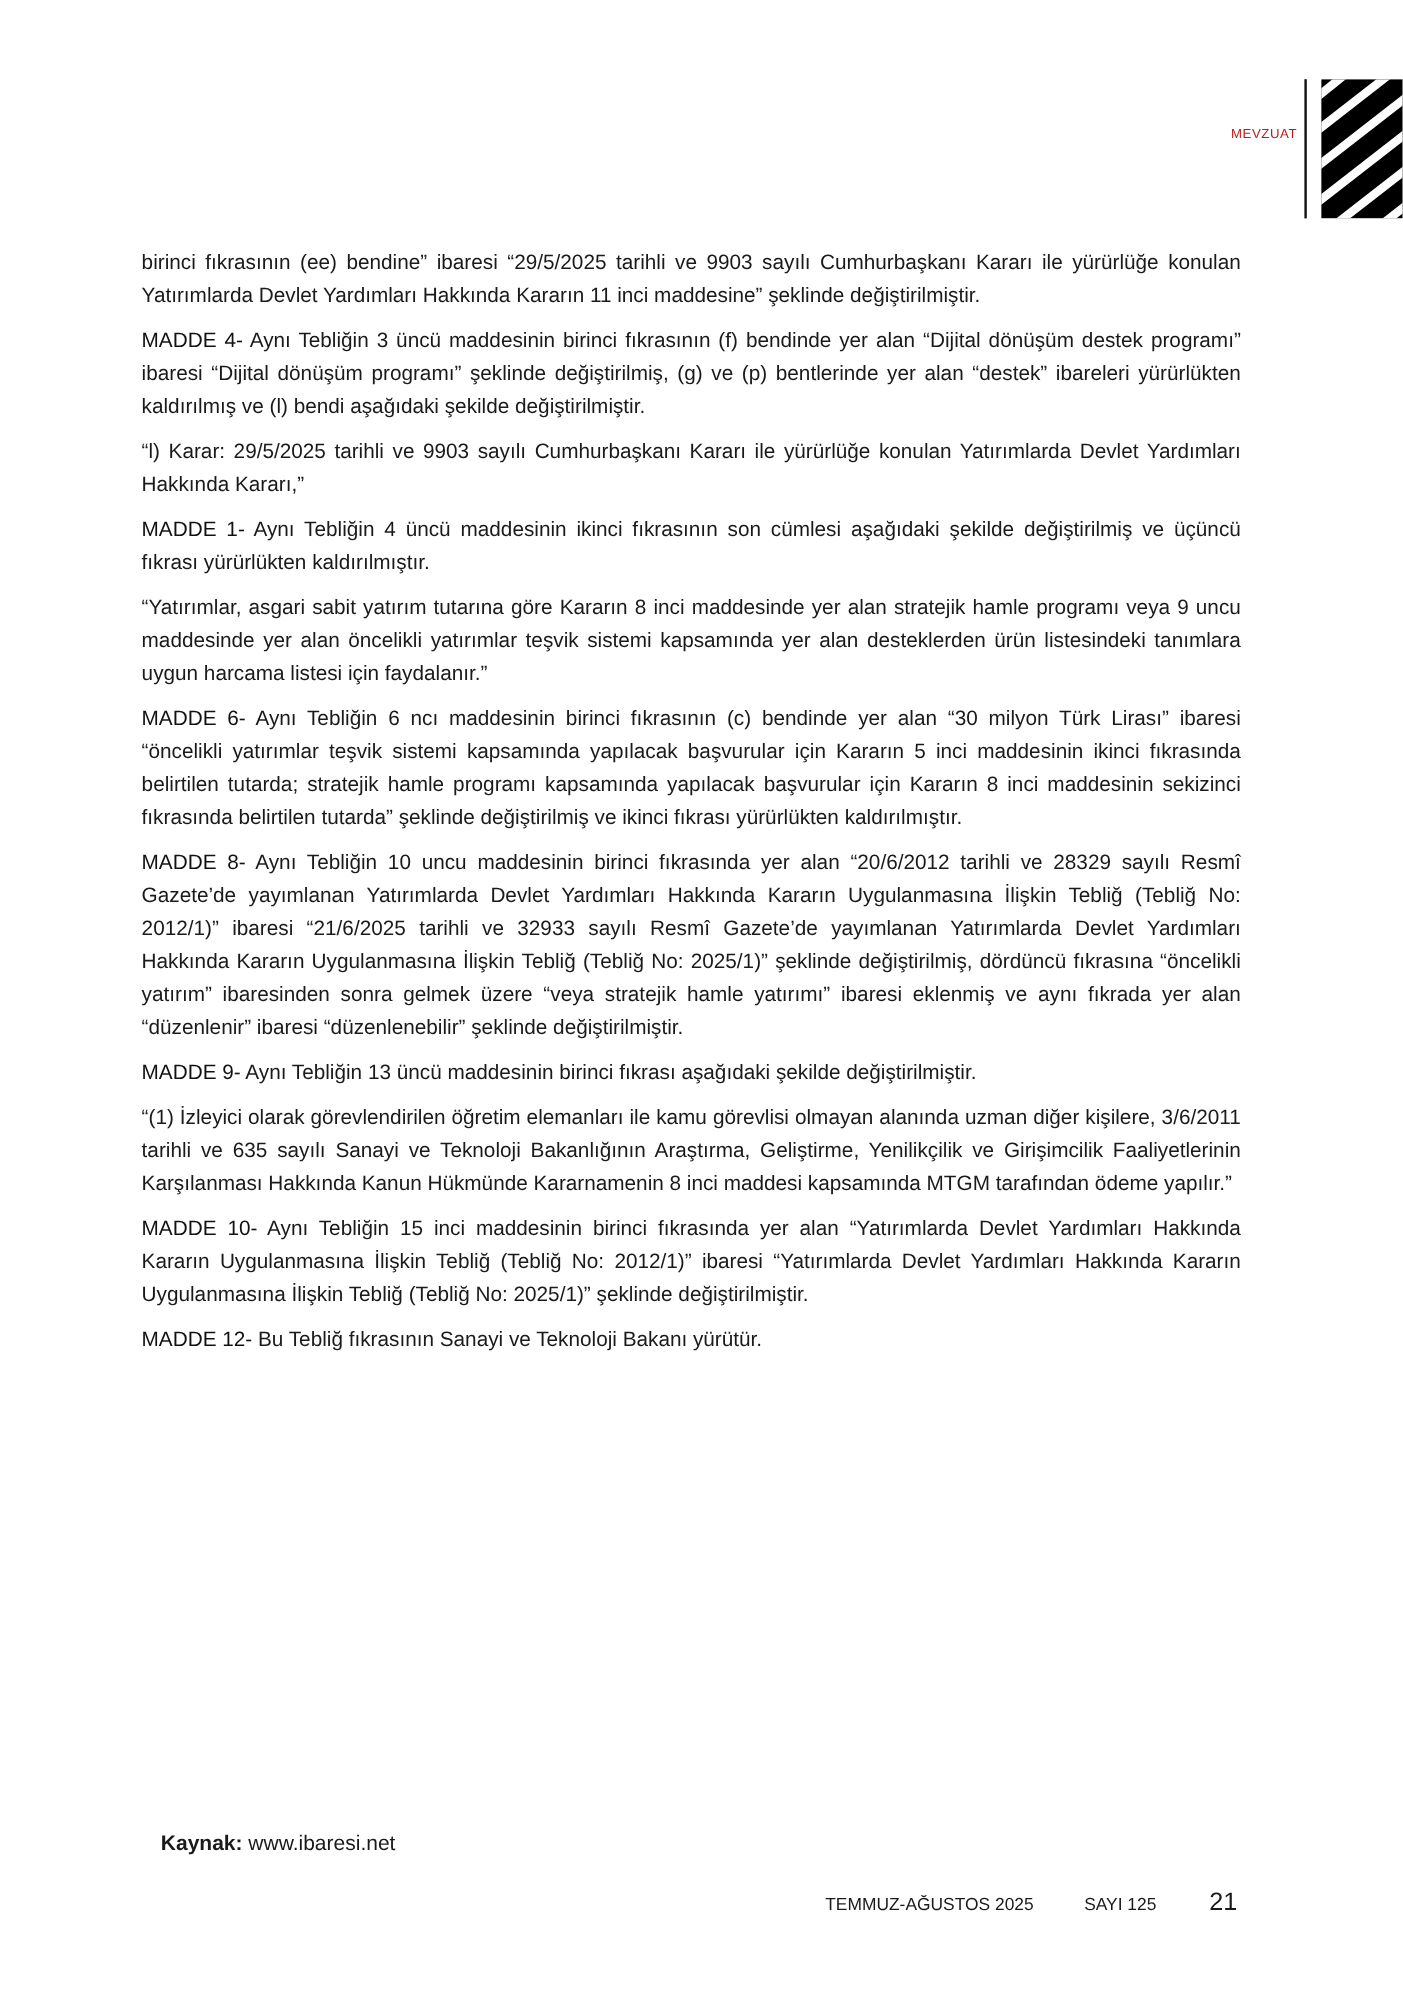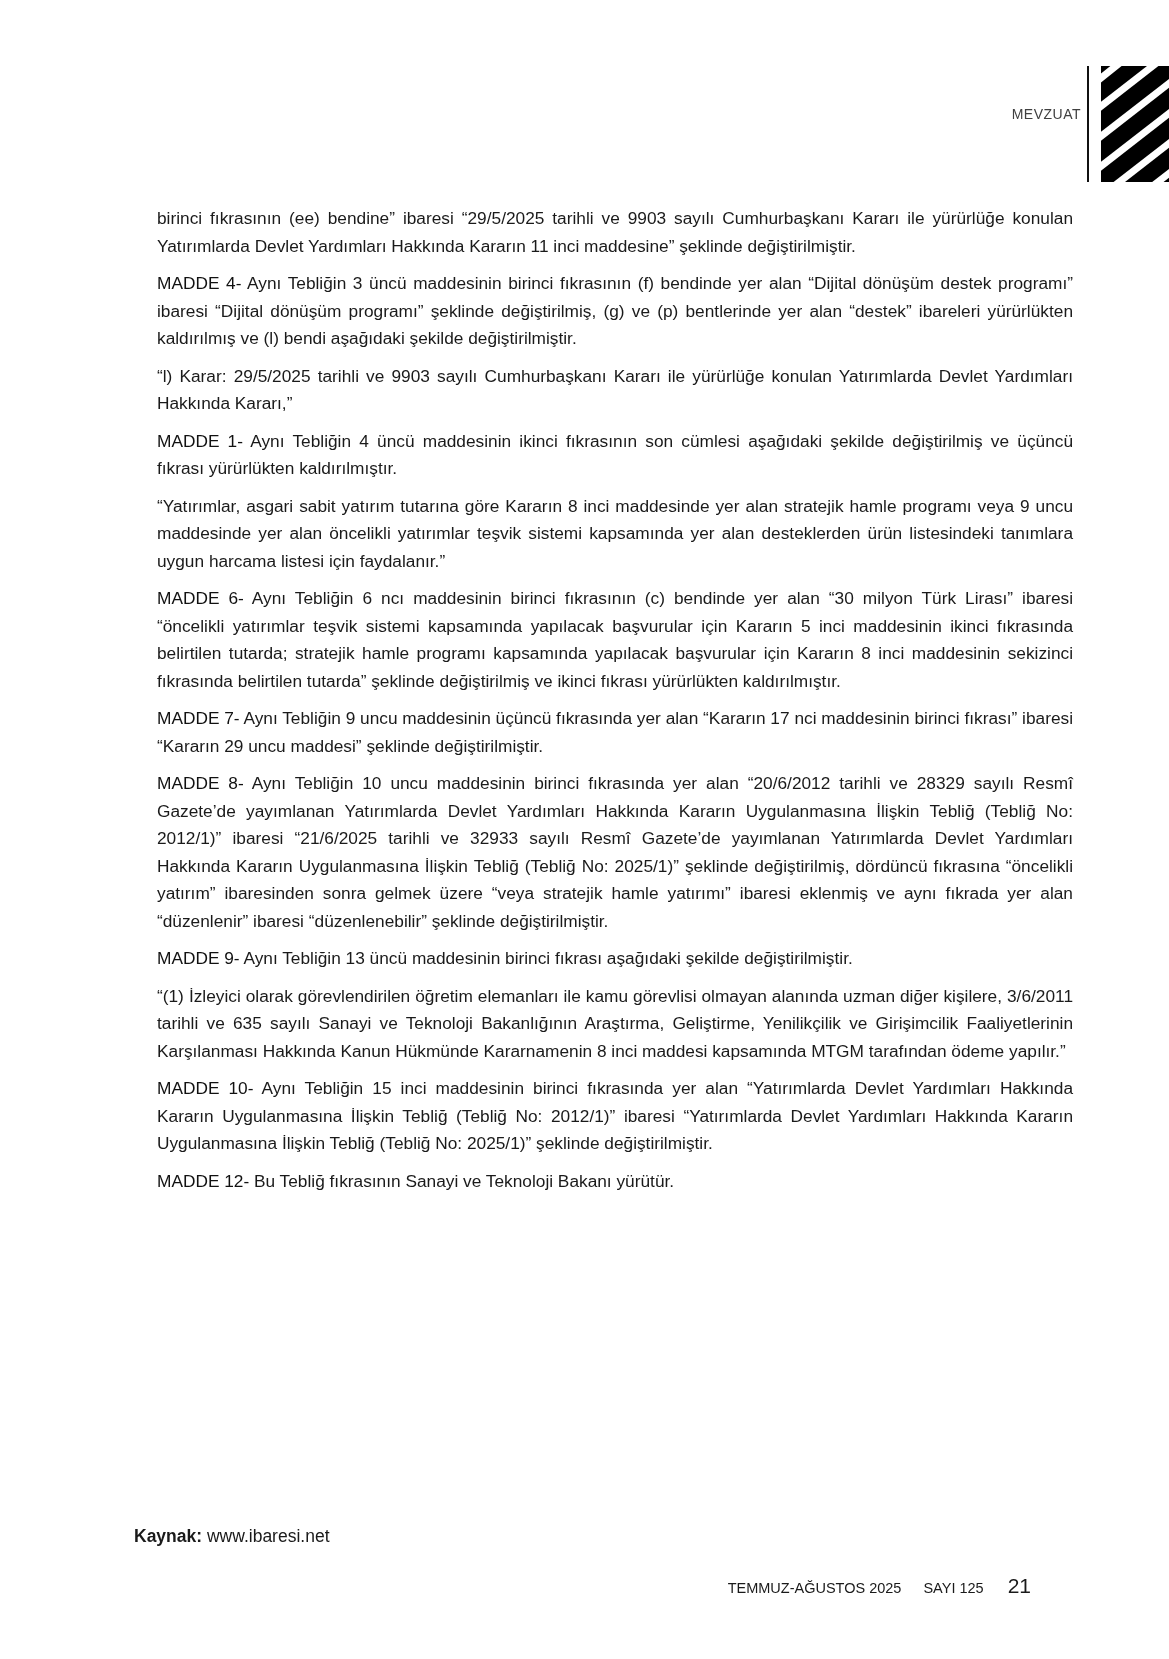--- a/index.html
+++ b/index.html
@@ -2,41 +2,41 @@
 <html><head>
 <meta charset="utf-8">
 <style>
   html, body { margin: 0; padding: 0; background: #ffffff; }
   body {
     width: 1169px; height: 1659px; position: relative; overflow: hidden;
     font-family: "Liberation Sans", sans-serif; color: #1a1a1a;
   }
   .header-label {
     position: absolute; right: 88px; top: 106px;
-    font-size: 14px; letter-spacing: 0.5px; color: #404040;
+    font-size: 11px; letter-spacing: 0.5px; color: #b91c1c;
   }
   .header-rule {
     position: absolute; left: 1087px; top: 66px; width: 2px; height: 116px; background: #111;
   }
   .stripe-logo {
     position: absolute; left: 1101px; top: 66px; width: 68px; height: 116px;
   }
   .content {
     position: absolute; left: 118px; top: 205px; width: 916px;
-    font-size: 17.3px; line-height: 27.5px; text-align: justify; margin-left: 39px;
+    font-size: 17.3px; line-height: 27.5px; text-align: justify;
   }
   .content p { margin: 0 0 10px 0; }
   .content b { font-weight: normal; color: #111; }
   .source {
     position: absolute; left: 118px; top: 1526px; font-size: 17.5px;
   }
   .source b { font-weight: bold; margin-left: 16px; }
   .footer {
     position: absolute; right: 138px; top: 1574px; display: flex; align-items: baseline;
-    font-size: 14.5px; color: #1a1a1a;
+    font-size: 14.5px; color: #1a1a1a; gap: 20px;
   }
   .footer .issue { margin-left: 22px; }
   .footer .page { margin-left: 24px; font-size: 21px; }
 </style>
 </head>
 <body>
 
 <div class="header-label">MEVZUAT</div>
 <div class="header-rule"></div>
 <svg class="stripe-logo" viewBox="0 0 68 116" preserveAspectRatio="none">
@@ -56,21 +56,20 @@
   </g>
 </svg>
 
 <div class="content" id="article-body">
     <p><span>birinci fıkrasının (ee) bendine” ibaresi “29/5/2025 tarihli ve 9903 sayılı Cumhurbaşkanı Kararı ile yürürlüğe konulan Yatırımlarda Devlet Yardımları Hakkında Kararın 11 inci maddesine” şeklinde değiştirilmiştir.</span></p>
     <p><b>MADDE 4-</b><span> Aynı Tebliğin 3 üncü maddesinin birinci fıkrasının (f) bendinde yer alan “Dijital dönüşüm destek programı” ibaresi “Dijital dönüşüm programı” şeklinde değiştirilmiş, (g) ve (p) bentlerinde yer alan “destek” ibareleri yürürlükten kaldırılmış ve (l) bendi aşağıdaki şekilde değiştirilmiştir.</span></p>
     <p><span>“l) Karar: 29/5/2025 tarihli ve 9903 sayılı Cumhurbaşkanı Kararı ile yürürlüğe konulan Yatırımlarda Devlet Yardımları Hakkında Kararı,”</span></p>
     <p><b>MADDE 1-</b><span> Aynı Tebliğin 4 üncü maddesinin ikinci fıkrasının son cümlesi aşağıdaki şekilde değiştirilmiş ve üçüncü fıkrası yürürlükten kaldırılmıştır.</span></p>
     <p><span>“Yatırımlar, asgari sabit yatırım tutarına göre Kararın 8 inci maddesinde yer alan stratejik hamle programı veya 9 uncu maddesinde yer alan öncelikli yatırımlar teşvik sistemi kapsamında yer alan desteklerden ürün listesindeki tanımlara uygun harcama listesi için faydalanır.”</span></p>
     <p><b>MADDE 6-</b><span> Aynı Tebliğin 6 ncı maddesinin birinci fıkrasının (c) bendinde yer alan “30 milyon Türk Lirası” ibaresi “öncelikli yatırımlar teşvik sistemi kapsamında yapılacak başvurular için Kararın 5 inci maddesinin ikinci fıkrasında belirtilen tutarda; stratejik hamle programı kapsamında yapılacak başvurular için Kararın 8 inci maddesinin sekizinci fıkrasında belirtilen tutarda” şeklinde değiştirilmiş ve ikinci fıkrası yürürlükten kaldırılmıştır.</span></p>
-    <p><b>MADDE 7-</b><span> Aynı Tebliğin 9 uncu maddesinin üçüncü fıkrasında yer alan “Kararın 17 nci maddesinin birinci fıkrası” ibaresi “Kararın 29 uncu maddesi” şeklinde değiştirilmiştir.</span></p>
     <p><b>MADDE 8-</b><span> Aynı Tebliğin 10 uncu maddesinin birinci fıkrasında yer alan “20/6/2012 tarihli ve 28329 sayılı Resmî Gazete’de yayımlanan Yatırımlarda Devlet Yardımları Hakkında Kararın Uygulanmasına İlişkin Tebliğ (Tebliğ No: 2012/1)” ibaresi “21/6/2025 tarihli ve 32933 sayılı Resmî Gazete’de yayımlanan Yatırımlarda Devlet Yardımları Hakkında Kararın Uygulanmasına İlişkin Tebliğ (Tebliğ No: 2025/1)” şeklinde değiştirilmiş, dördüncü fıkrasına “öncelikli yatırım” ibaresinden sonra gelmek üzere “veya stratejik hamle yatırımı” ibaresi eklenmiş ve aynı fıkrada yer alan “düzenlenir” ibaresi “düzenlenebilir” şeklinde değiştirilmiştir.</span></p>
     <p><b>MADDE 9-</b><span> Aynı Tebliğin 13 üncü maddesinin birinci fıkrası aşağıdaki şekilde değiştirilmiştir.</span></p>
     <p><span>“(1) İzleyici olarak görevlendirilen öğretim elemanları ile kamu görevlisi olmayan alanında uzman diğer kişilere, 3/6/2011 tarihli ve 635 sayılı Sanayi ve Teknoloji Bakanlığının Araştırma, Geliştirme, Yenilikçilik ve Girişimcilik Faaliyetlerinin Karşılanması Hakkında Kanun Hükmünde Kararnamenin 8 inci maddesi kapsamında MTGM tarafından ödeme yapılır.”</span></p>
     <p><b>MADDE 10-</b><span> Aynı Tebliğin 15 inci maddesinin birinci fıkrasında yer alan “Yatırımlarda Devlet Yardımları Hakkında Kararın Uygulanmasına İlişkin Tebliğ (Tebliğ No: 2012/1)” ibaresi “Yatırımlarda Devlet Yardımları Hakkında Kararın Uygulanmasına İlişkin Tebliğ (Tebliğ No: 2025/1)” şeklinde değiştirilmiştir.</span></p>
     <p><b>MADDE 12-</b><span> Bu Tebliğ fıkrasının Sanayi ve Teknoloji Bakanı yürütür.</span></p>
   </div>
 
 <div class="source">
   <b>Kaynak:</b><span> www.ibaresi.net</span>
 </div>

